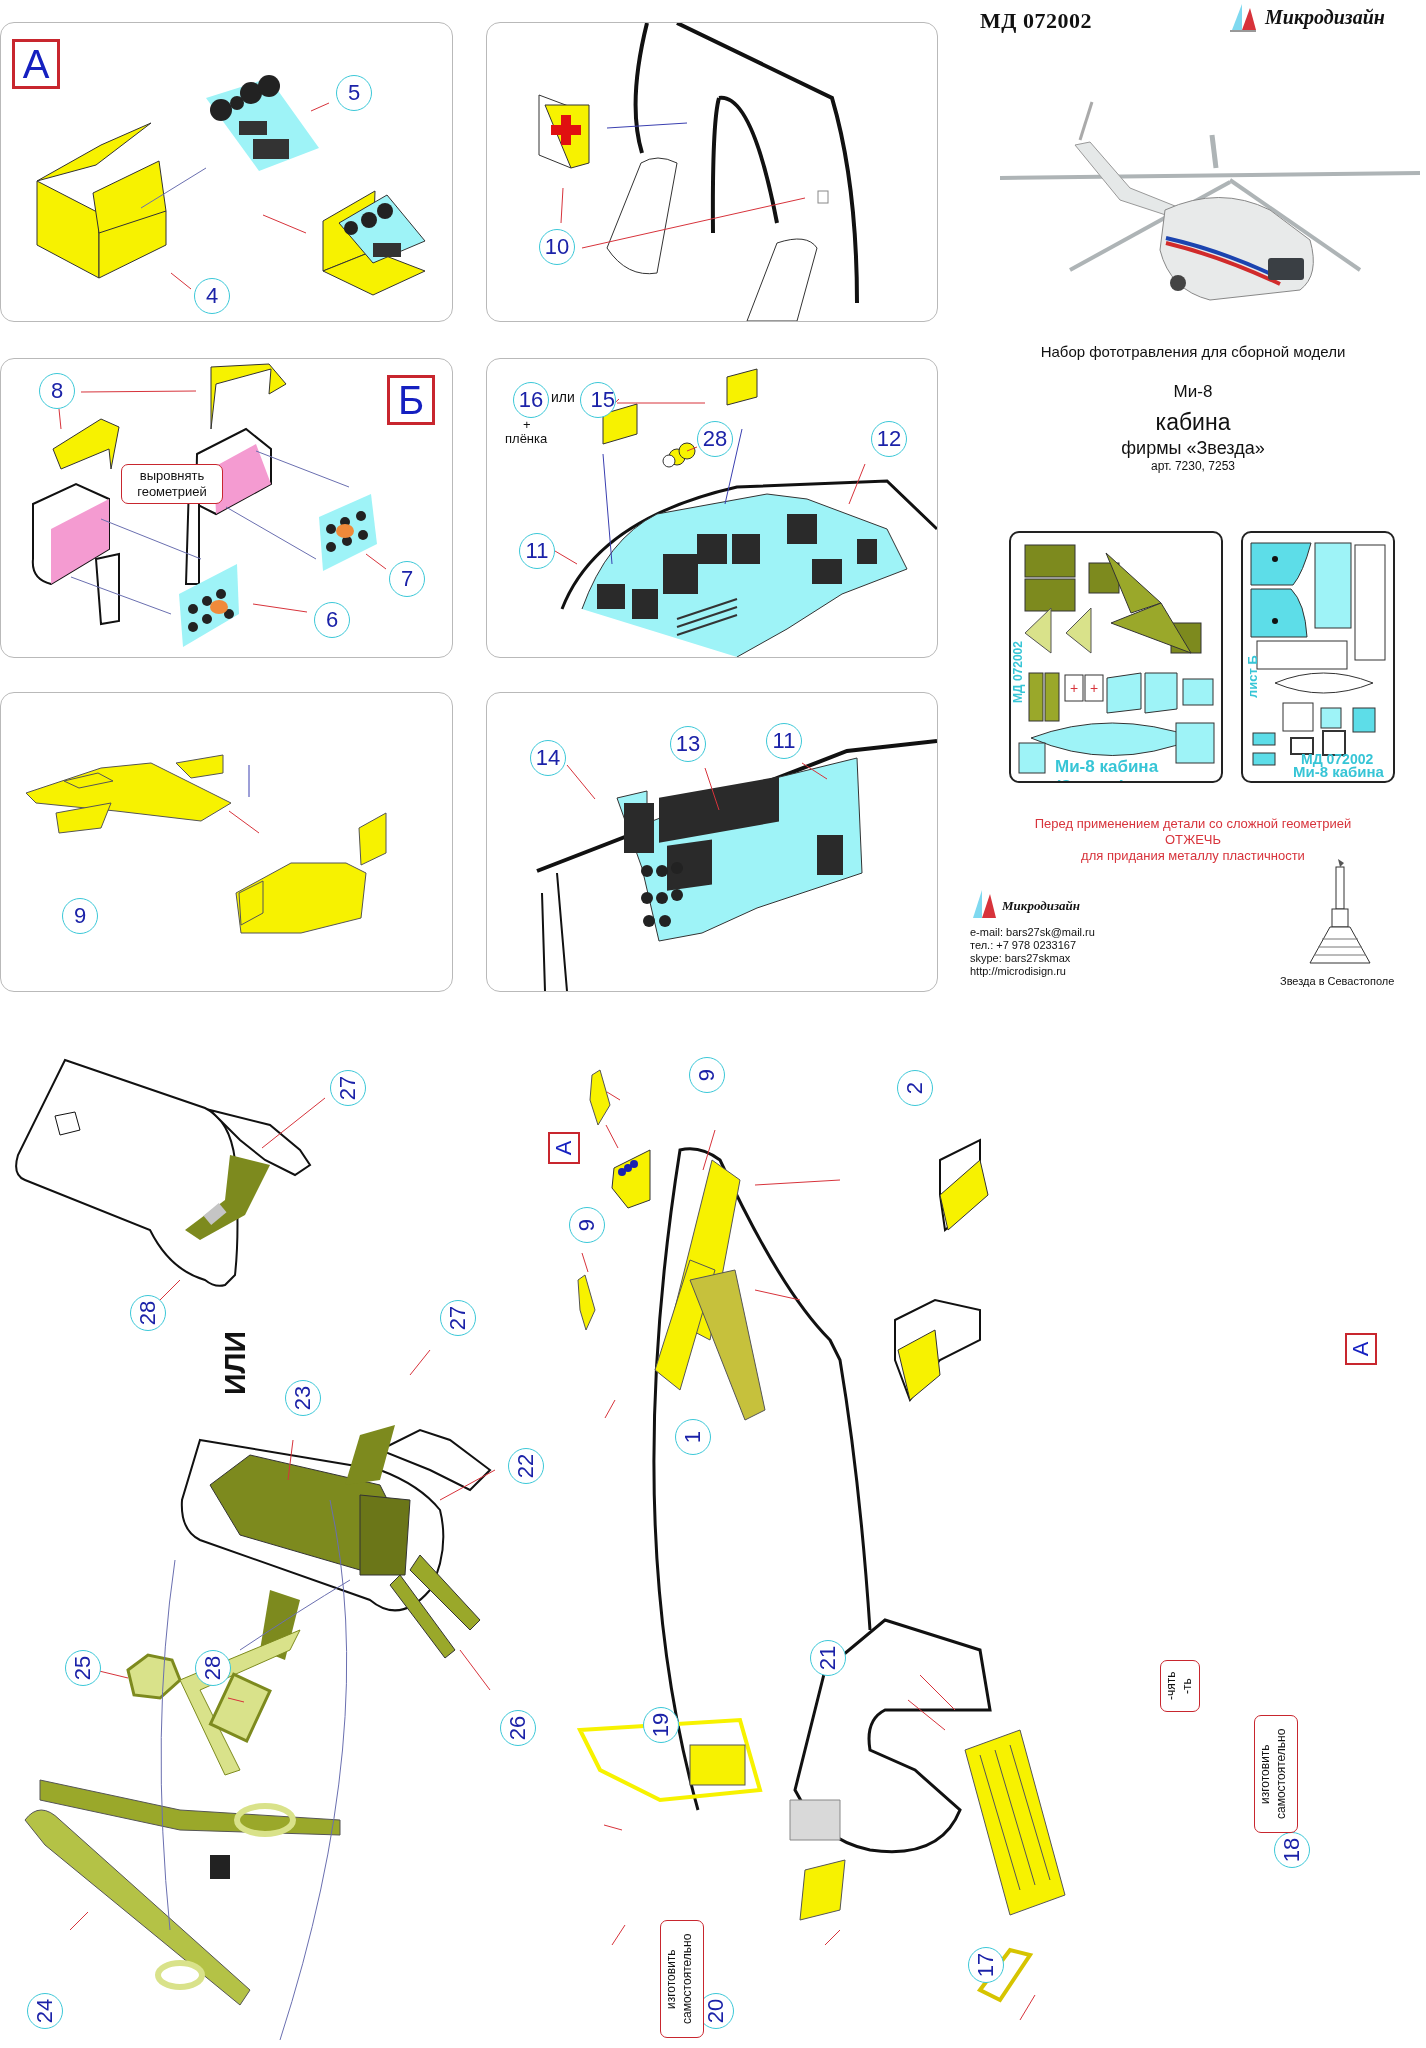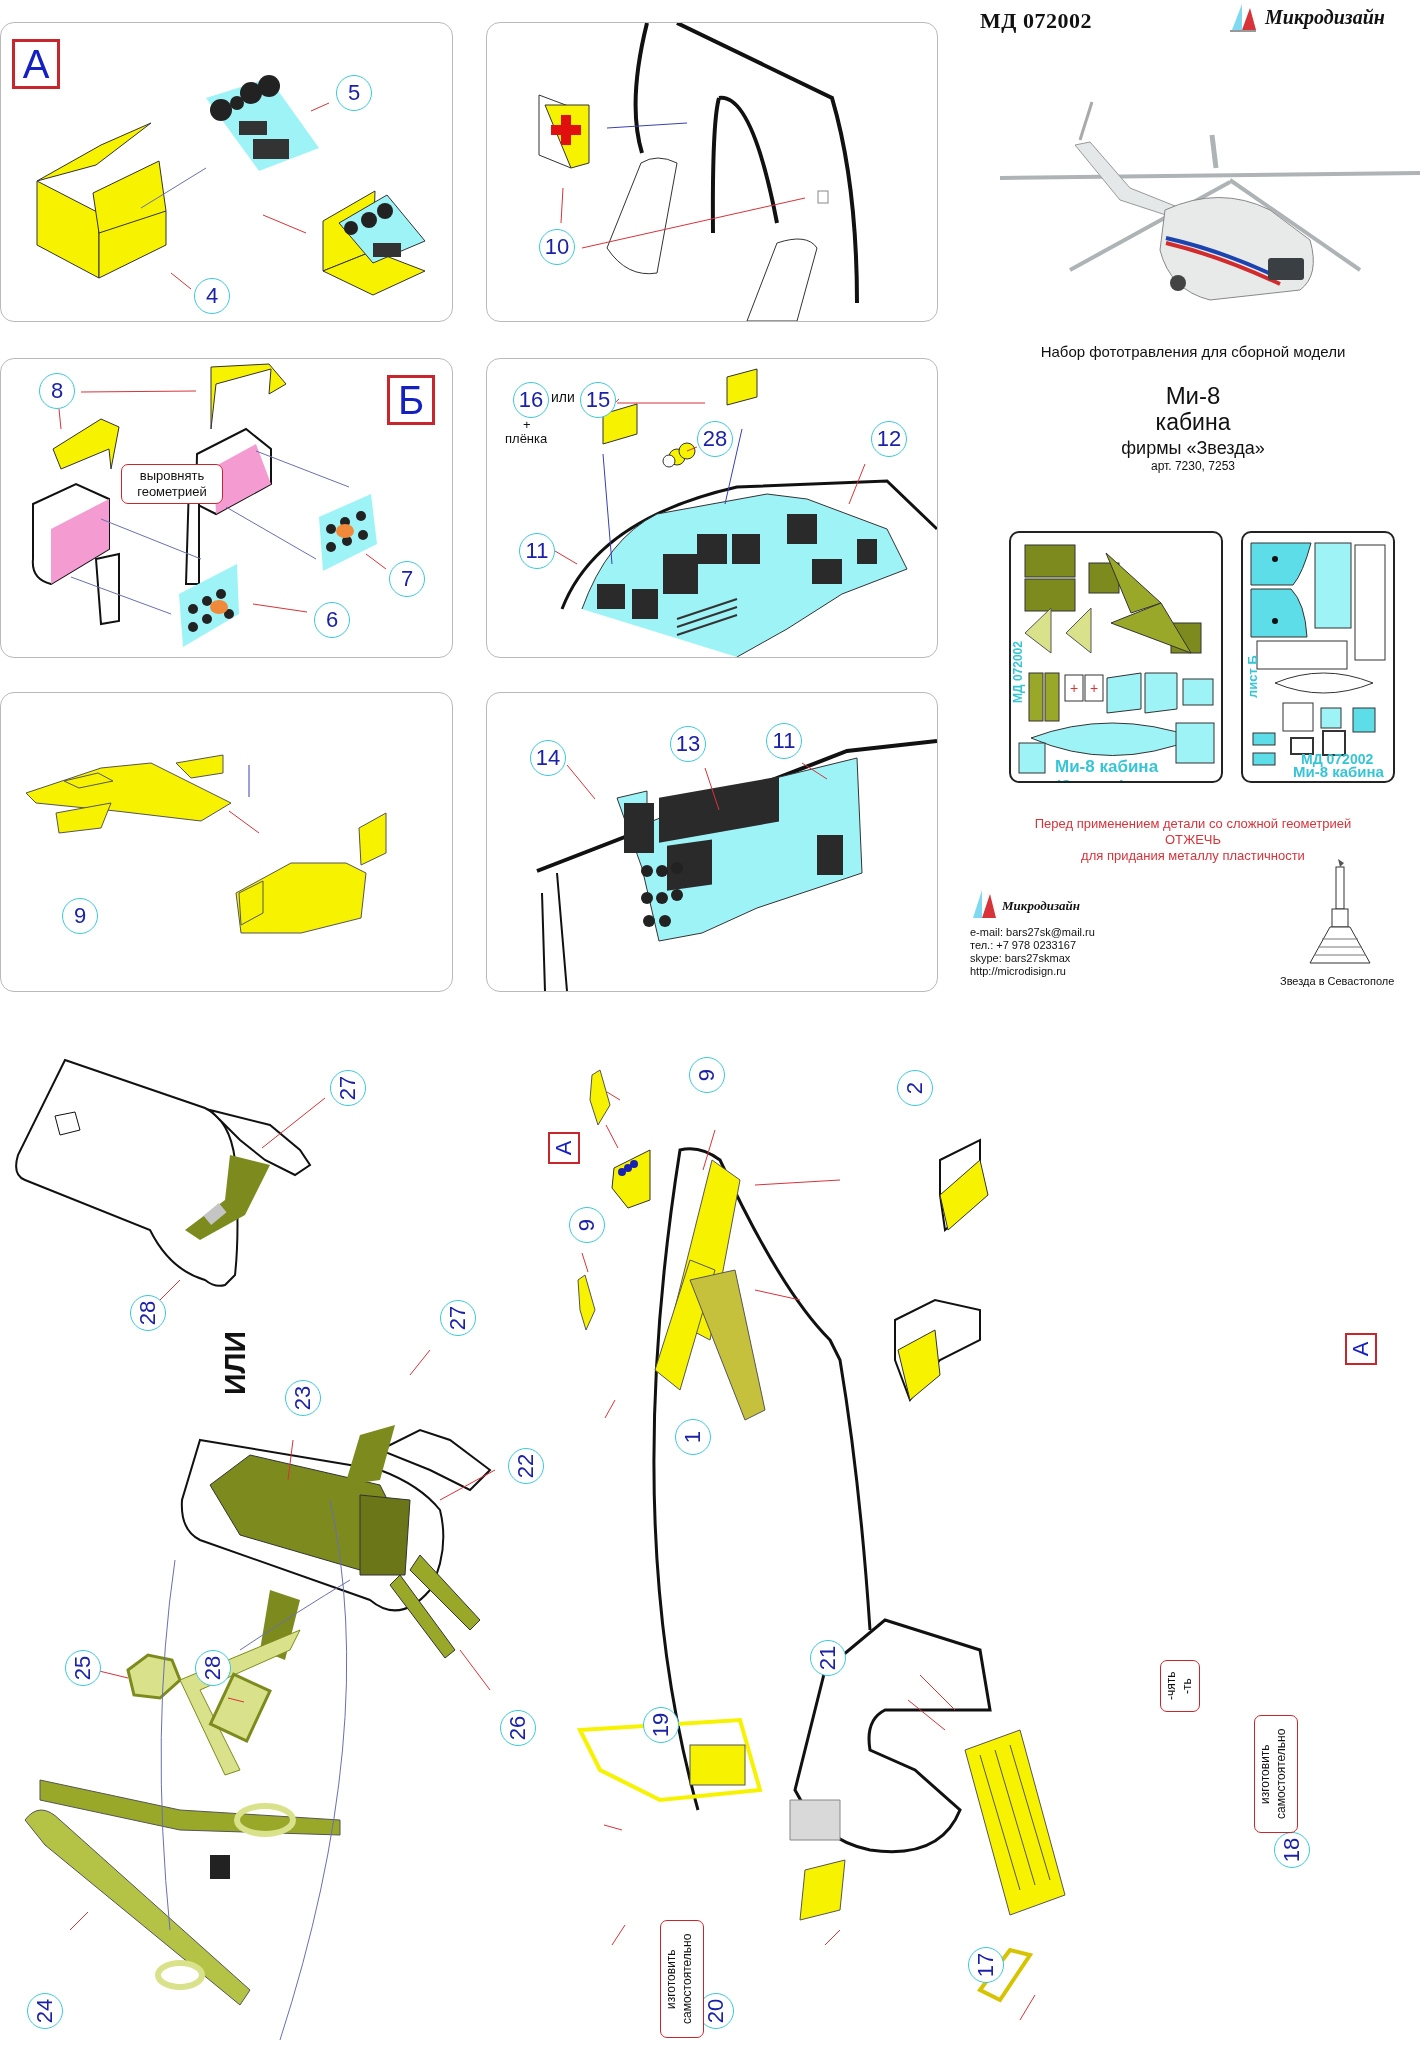--- a/index.html
+++ b/index.html
@@ -44,21 +44,21 @@
 
     <path d="M185,110 Q240,85 290,110 L330,140 Q340,175 320,190 L230,200 Q190,190 180,150 Z" fill="#e8eaea" stroke="#888" stroke-width="1"></path>
     <path d="M186,138 Q240,150 300,178" stroke="#1c44b0" stroke-width="4" fill="none"></path>
     <path d="M186,143 Q240,156 300,184" stroke="#d12b2b" stroke-width="4" fill="none"></path>
     <rect x="288" y="158" width="36" height="22" fill="#3a3f44" rx="3"></rect>
     <circle cx="198" cy="183" r="8" fill="#444"></circle>
   </svg>
 </div>
 
 <div class="center-txt" style="left:960px;top:343px;width:466px;font-size:15px;">Набор фототравления для сборной модели</div>
-<div class="center-txt" style="left:960px;top:382px;width:466px;font-size:24px;">Ми-8</div>
+<div class="center-txt" style="left:960px;top:382px;width:466px;font-size:17px;">Ми-8</div>
 <div class="center-txt" style="left:960px;top:409px;width:466px;font-size:23px;">кабина</div>
 <div class="center-txt" style="left:960px;top:438px;width:466px;font-size:18px;">фирмы «Звезда»</div>
 <div class="center-txt" style="left:960px;top:459px;width:466px;font-size:12px;">арт. 7230, 7253</div>
 
 <div class="sheet" style="left:1009px;top:531px;width:210px;height:248px;">
   <svg width="210" height="248">
     <rect x="14" y="12" width="50" height="32" fill="#7d8a1e" stroke="#333"></rect>
     <rect x="14" y="46" width="50" height="32" fill="#7d8a1e" stroke="#333"></rect>
     <rect x="78" y="30" width="30" height="30" fill="#7d8a1e" stroke="#333"></rect>
     <rect x="160" y="90" width="30" height="30" fill="#7d8a1e" stroke="#333"></rect>
@@ -265,21 +265,21 @@
     <line x1="132" y1="40" x2="118" y2="53" stroke="#d7333b"></line>
     <line x1="130" y1="44" x2="218" y2="44" stroke="#d7333b"></line>
     <line x1="210" y1="88" x2="200" y2="92" stroke="#d7333b"></line>
     <line x1="378" y1="105" x2="362" y2="145" stroke="#d7333b"></line>
     <line x1="68" y1="192" x2="90" y2="205" stroke="#d7333b"></line>
     <line x1="116" y1="95" x2="125" y2="205" stroke="#3a3fb0"></line>
     <line x1="255" y1="70" x2="238" y2="145" stroke="#3a3fb0"></line>
   </svg>
   <div class="callout" style="left:26px;top:23px;">16</div>
   <div class="abs" style="left:64px;top:30px;font-size:14px;">или</div>
-  <div class="callout" style="left:93px;top:23px;">15</div>
+  <div class="callout" style="left:93px;top:23px;text-align:right;">15</div>
   <div class="abs" style="left:36px;top:58px;font-size:13px;">+</div>
   <div class="abs" style="left:18px;top:72px;font-size:13px;">плёнка</div>
   <div class="callout" style="left:210px;top:62px;">28</div>
   <div class="callout" style="left:384px;top:62px;">12</div>
   <div class="callout" style="left:32px;top:174px;">11</div>
 </div>
 
 <div class="panel" style="left:0px;top:692px;width:451px;height:298px;">
   <svg width="451" height="298">
     <polygon points="25,100 100,75 150,70 230,110 200,128 115,118 35,110" fill="#f7f200" stroke="#555"></polygon>

